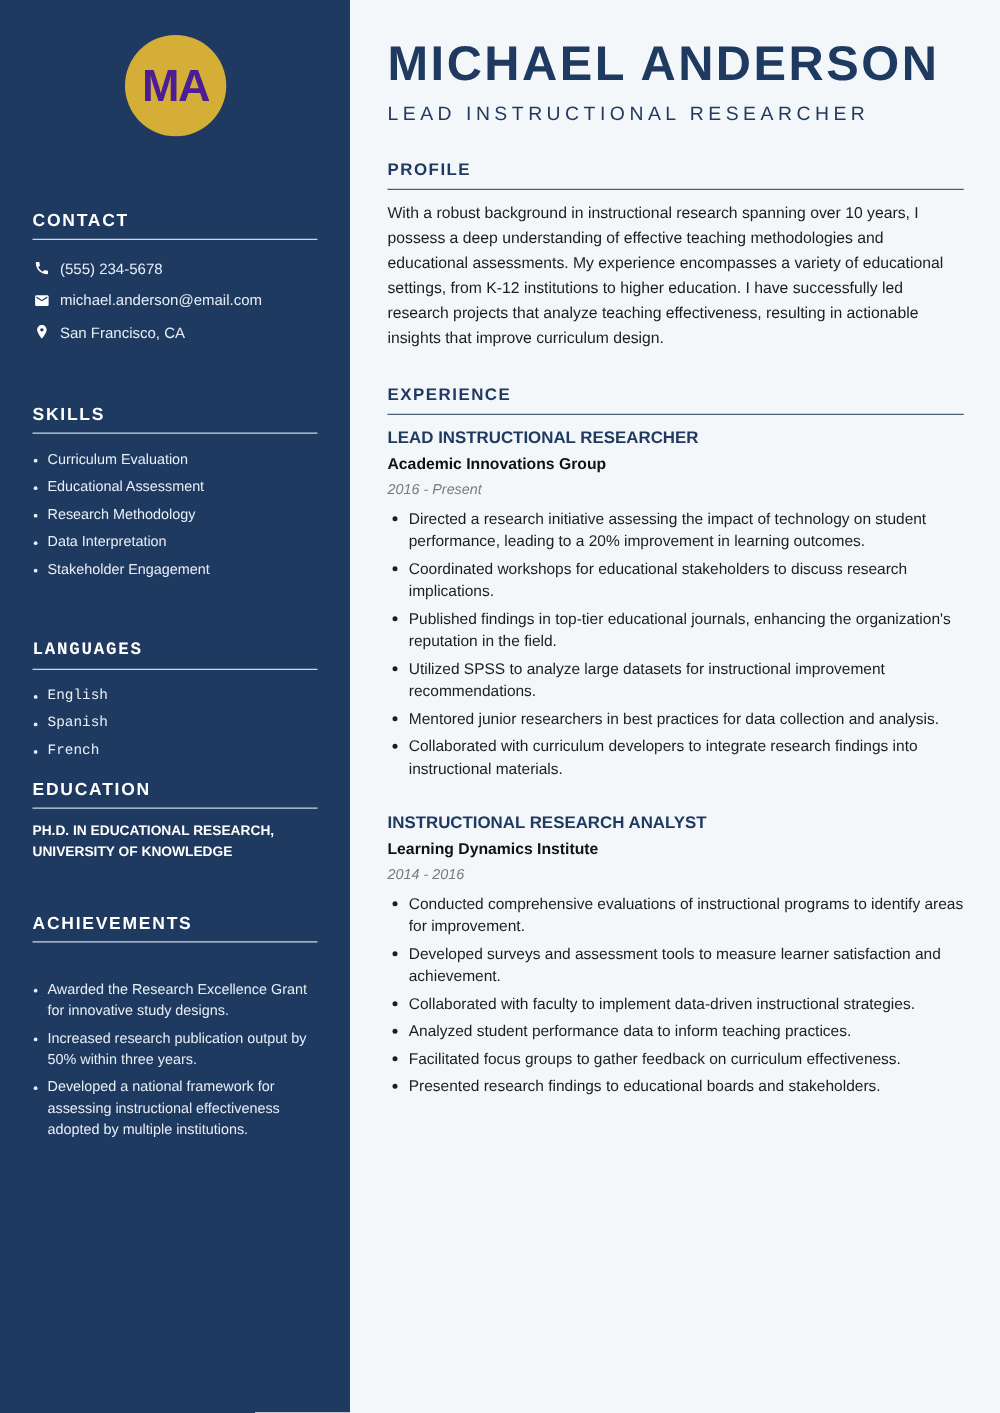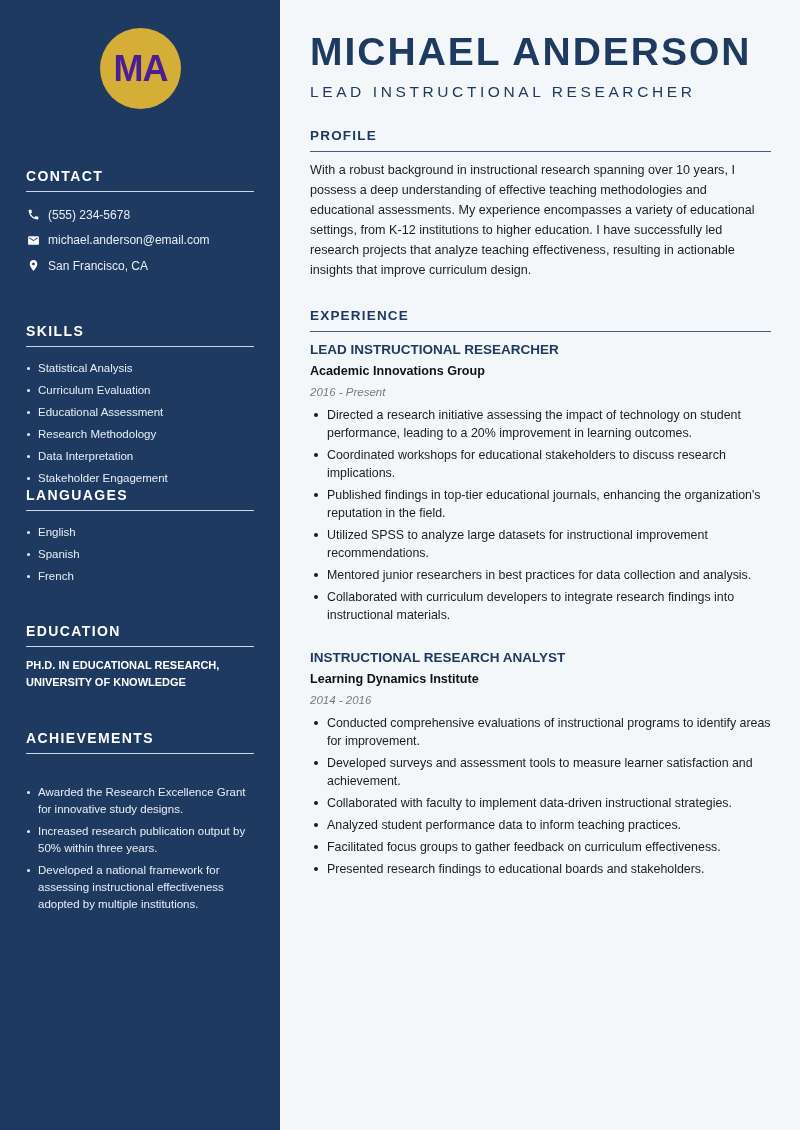--- a/index.html
+++ b/index.html
@@ -131,30 +131,29 @@
             <path d="M12 2C8.1 2 5 5.1 5 9c0 5.2 7 13 7 13s7-7.8 7-13c0-3.9-3.1-7-7-7zm0 9.5c-1.4 0-2.5-1.1-2.5-2.5S10.6 6.5 12 6.5s2.5 1.1 2.5 2.5-1.1 2.5-2.5 2.5z"></path>
           </svg>
       </span>
       <span>San Francisco, CA</span>
     </div>
   </section>
 
   <section class="side-section" style="top:305px;margin-top:18px;">
     <h2 class="side-heading">SKILLS</h2>
     <ul class="side-list">
-      <li>Statistical Analysis</li>
       <li>Curriculum Evaluation</li>
       <li>Educational Assessment</li>
       <li>Research Methodology</li>
       <li>Data Interpretation</li>
       <li>Stakeholder Engagement</li>
     </ul>
   </section>
 
-  <section class="side-section" style="top:487px;">
+  <section class="side-section" style="top:512px;font-family:Liberation Mono, monospace;">
     <h2 class="side-heading">LANGUAGES</h2>
     <ul class="side-list">
       <li>English</li>
       <li>Spanish</li>
       <li>French</li>
     </ul>
   </section>
 
   <section class="side-section" style="top:623px;">
     <h2 class="side-heading">EDUCATION</h2>

